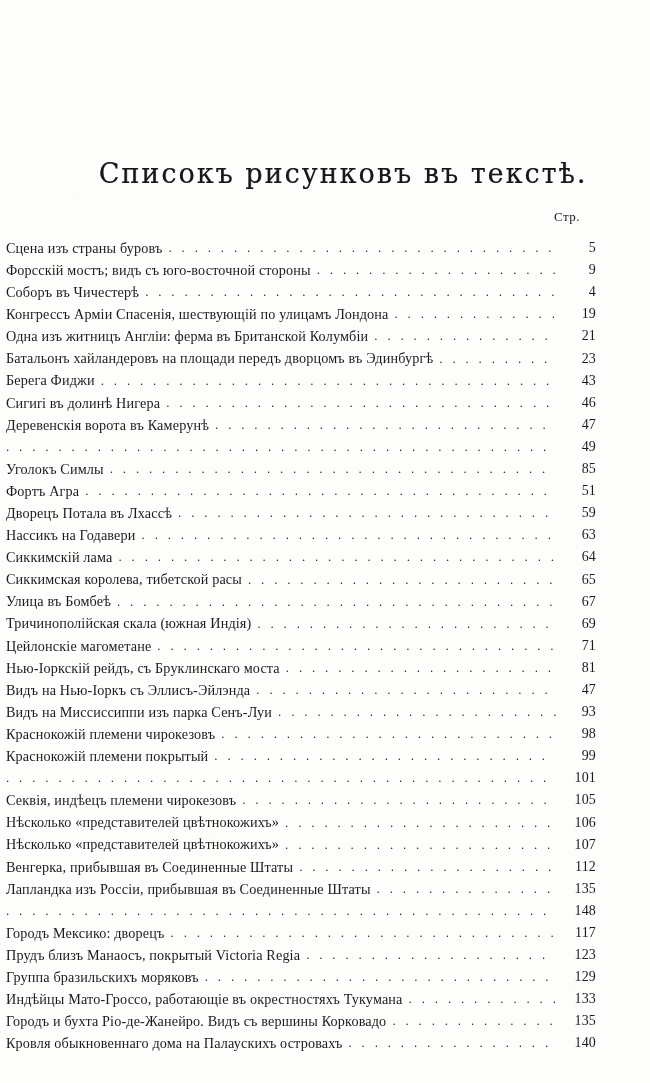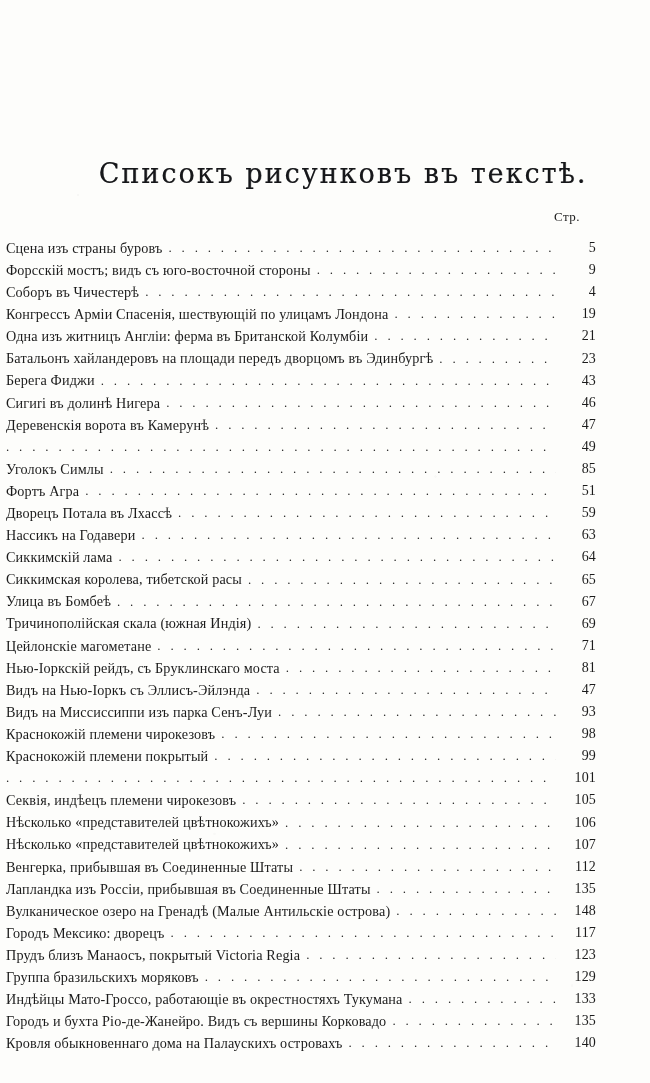--- a/index.html
+++ b/index.html
@@ -238,21 +238,20 @@
           <span class="label">Венгерка, прибывшая въ Соединенные Штаты</span>
           <span class="leader">. . . . . . . . . . . . . . . . . . . . . . . . . . . . . . . . . . . . . . . . . . . . . . . . . . . . . . . . . . . . . . . . . . . . . . . . . .</span>
           <span class="page-no">112</span>
         </li>
         <li class="entry">
           <span class="label">Лапландка изъ Россіи, прибывшая въ Соединенные Штаты</span>
           <span class="leader">. . . . . . . . . . . . . . . . . . . . . . . . . . . . . . . . . . . . . . . . . . . . . . . . . . . . . . . . . . . . . . . . . . . . . . . . . .</span>
           <span class="page-no">135</span>
         </li>
         <li class="entry">
-          <span class="label">Вулканическое озеро на Гренадѣ (Малые Антильскіе острова)</span>
           <span class="leader">. . . . . . . . . . . . . . . . . . . . . . . . . . . . . . . . . . . . . . . . . . . . . . . . . . . . . . . . . . . . . . . . . . . . . . . . . .</span>
           <span class="page-no">148</span>
         </li>
         <li class="entry">
           <span class="label">Городъ Мексико: дворецъ</span>
           <span class="leader">. . . . . . . . . . . . . . . . . . . . . . . . . . . . . . . . . . . . . . . . . . . . . . . . . . . . . . . . . . . . . . . . . . . . . . . . . .</span>
           <span class="page-no">117</span>
         </li>
         <li class="entry">
           <span class="label">Прудъ близъ Манаосъ, покрытый Victoria Regia</span>

